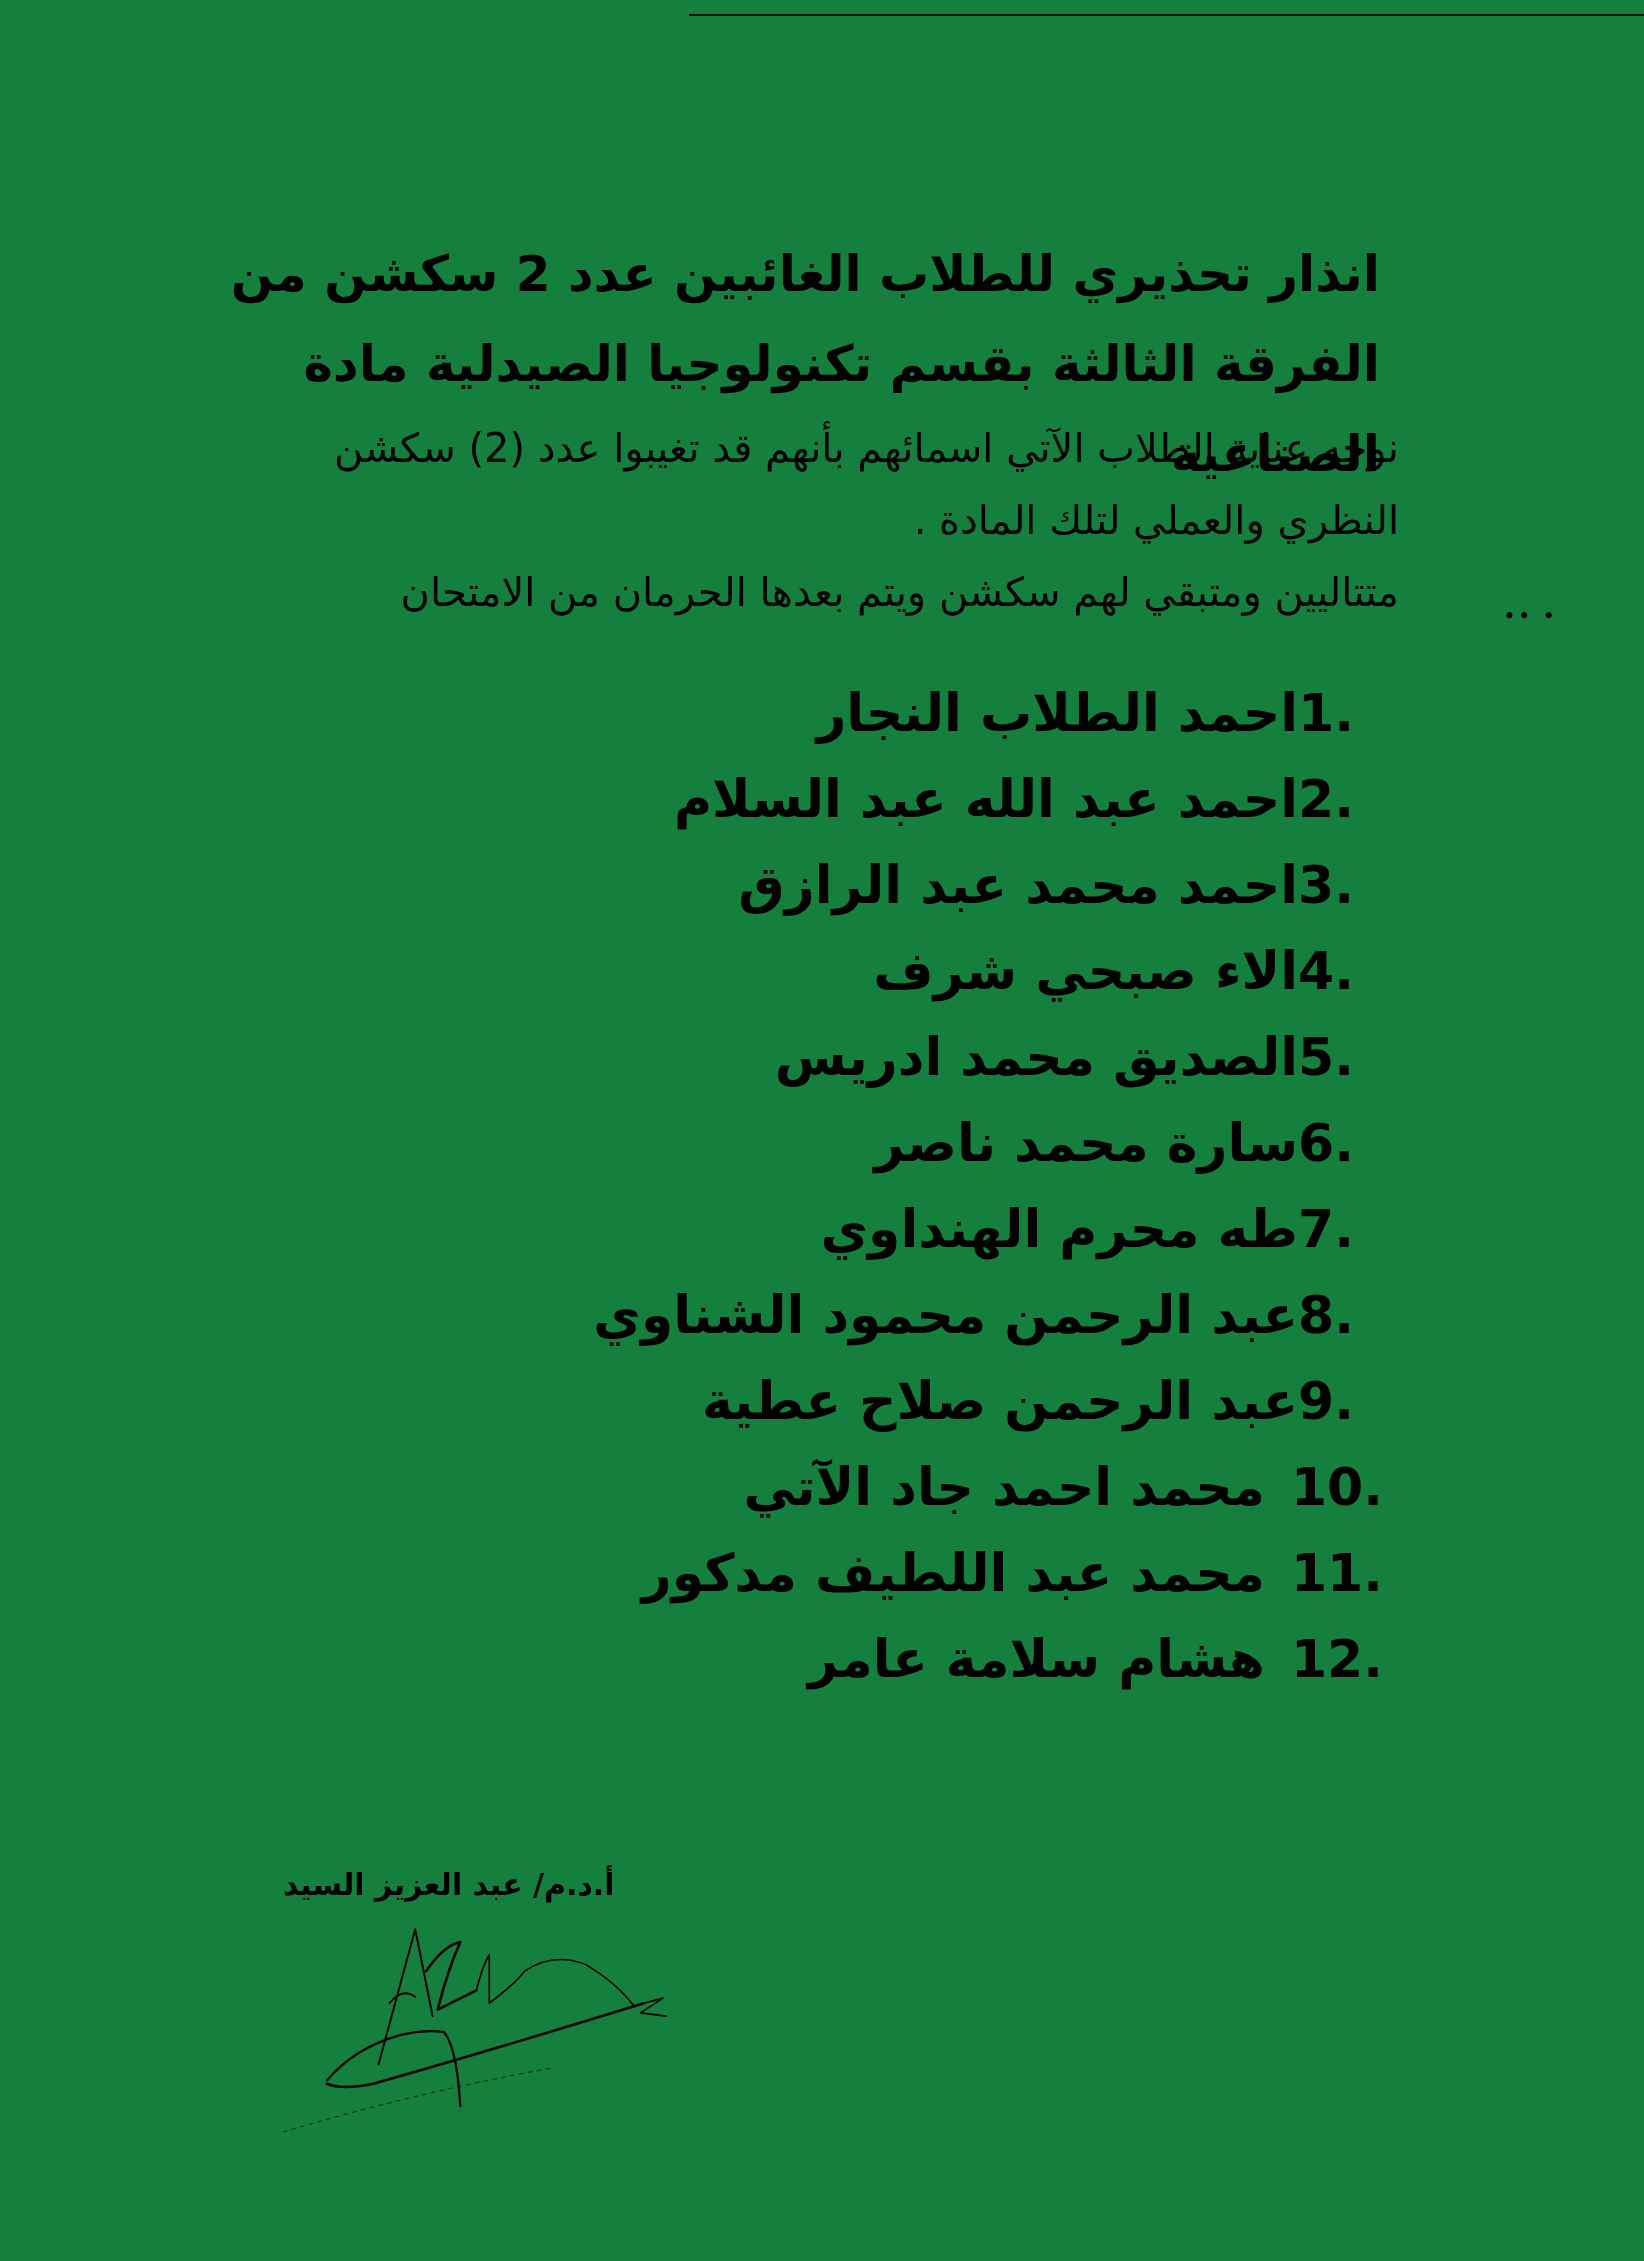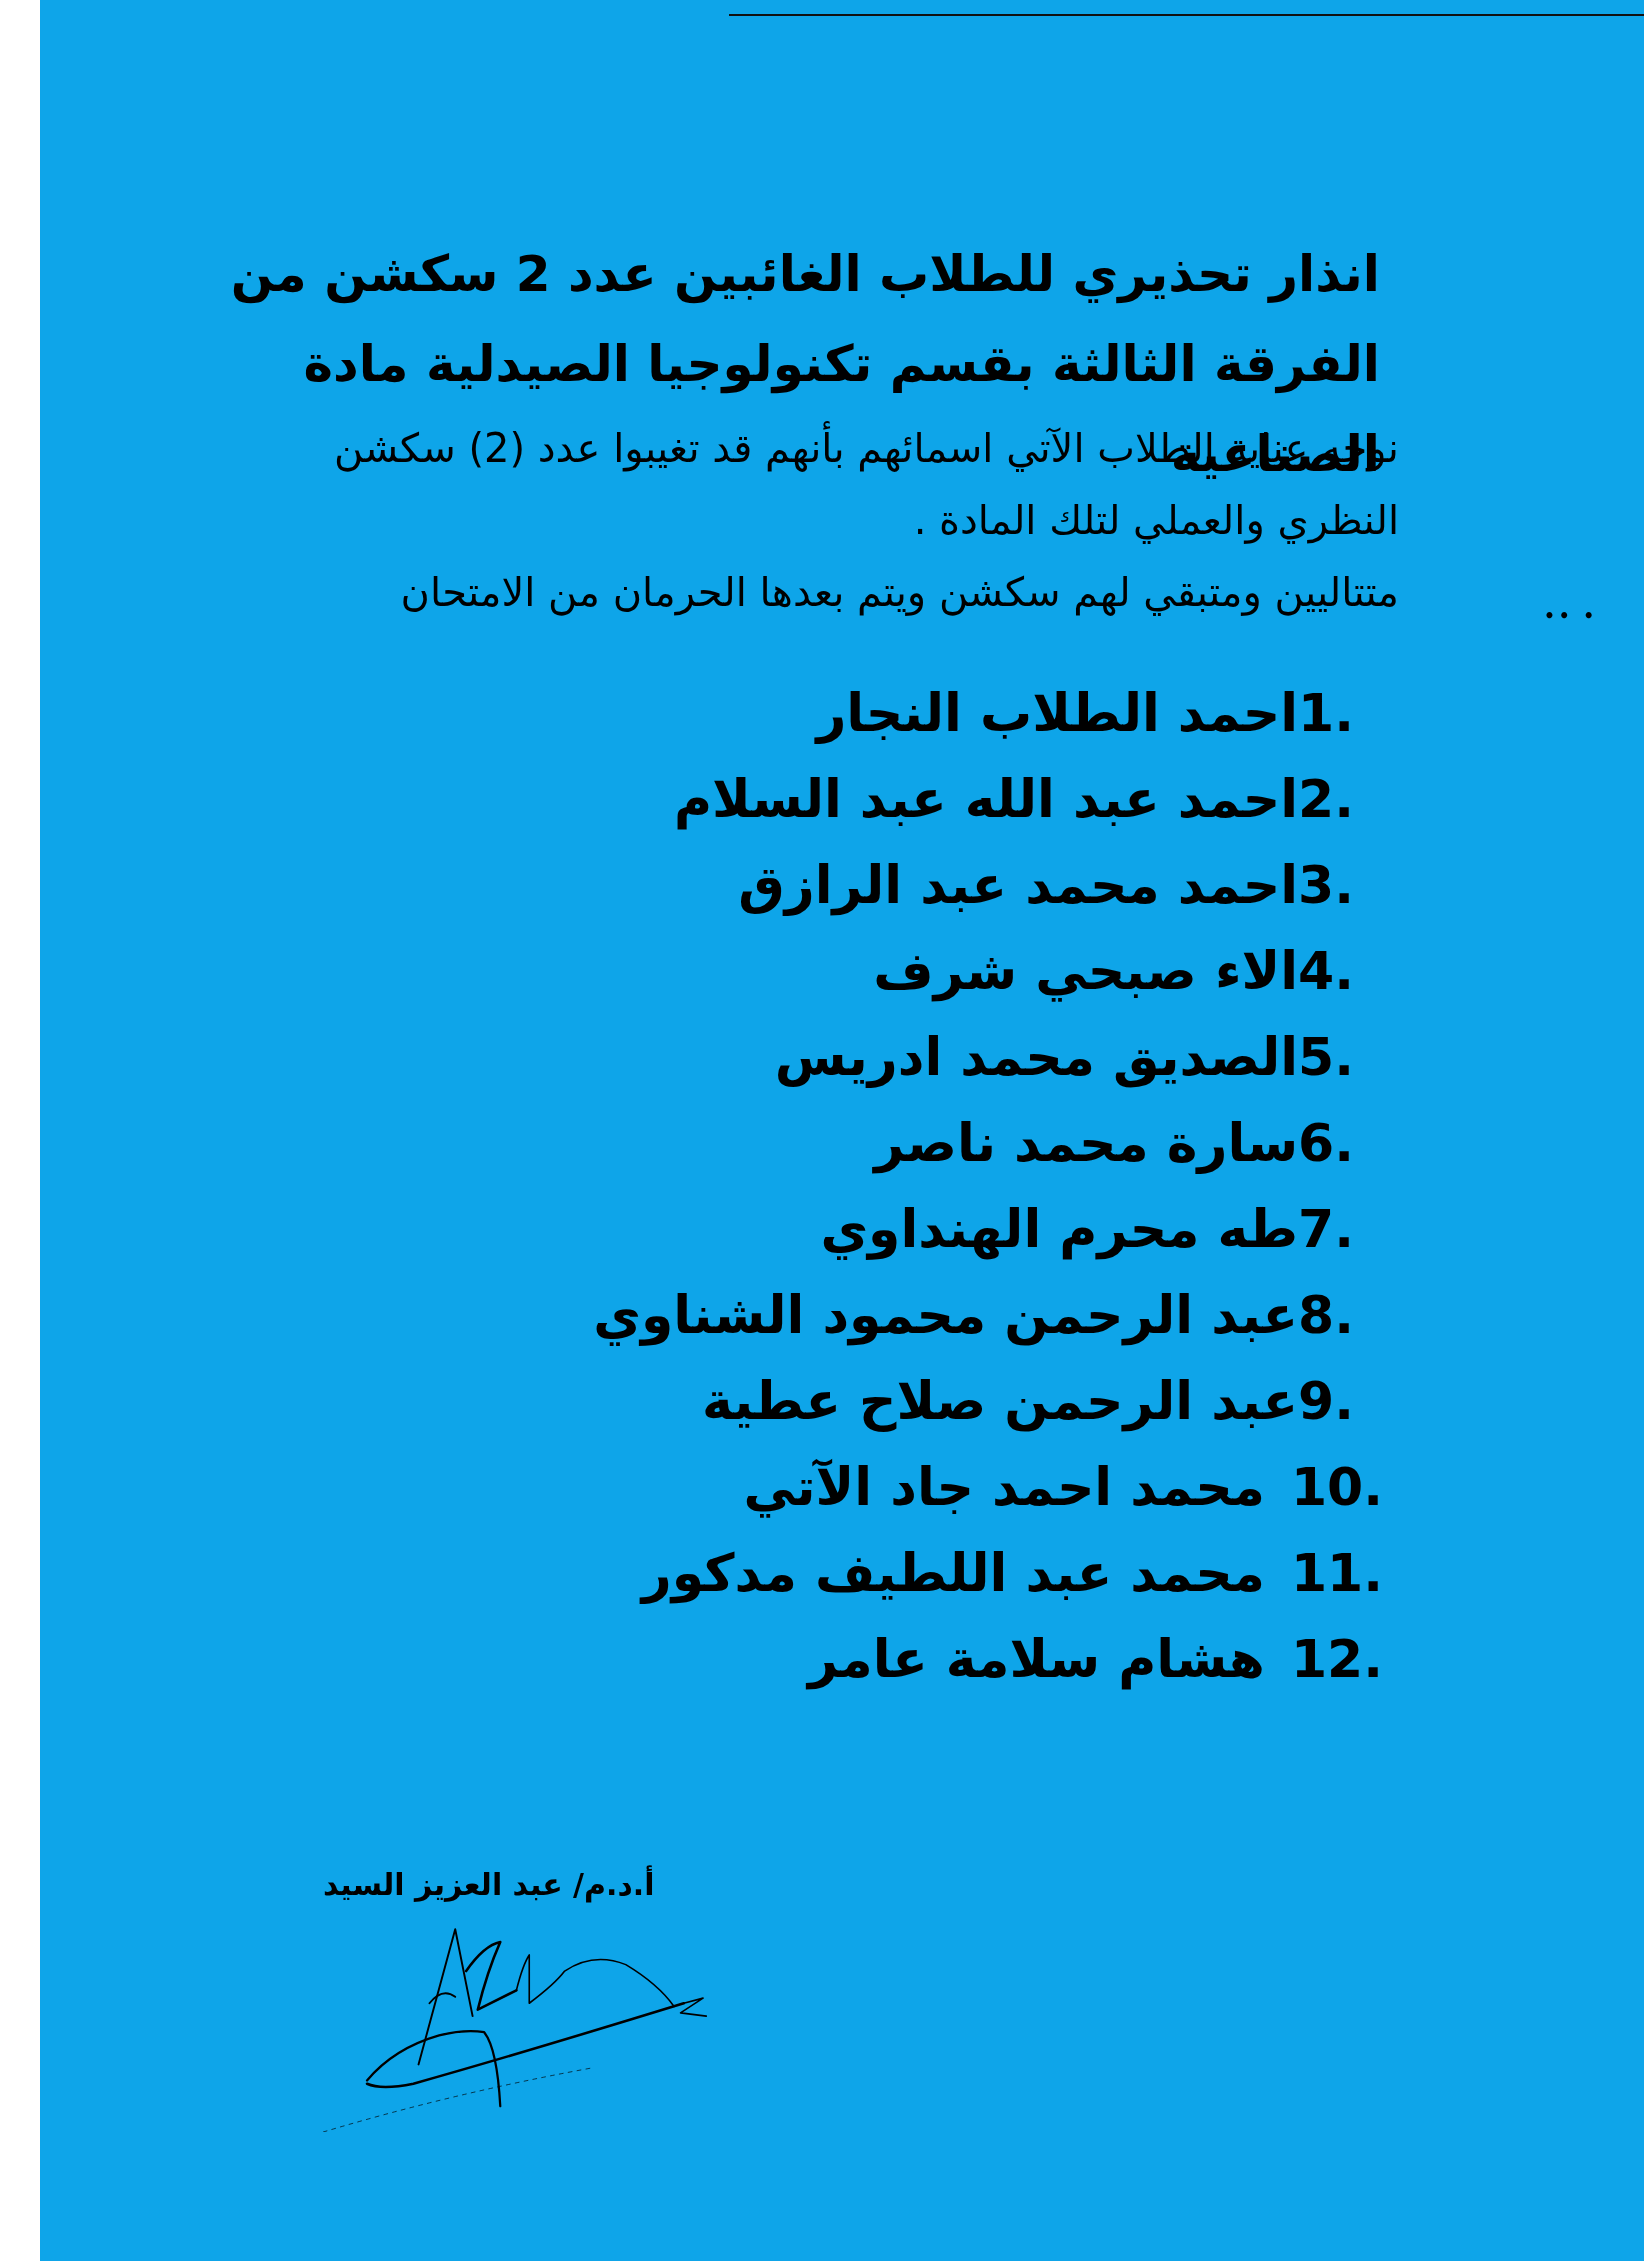--- a/index.html
+++ b/index.html
@@ -11,22 +11,21 @@
       width: 1644px;
       height: 2261px;
       position: relative;
       overflow: hidden;
       color: #000000;
       font-family: "DejaVu Sans", "Liberation Sans", sans-serif;
     }
     .page {
       position: absolute;
       inset: 0;
-      background: #0ea5e9;
-      margin-left: 40px;
+      background: #15803d;
     }
     .top-rule {
       position: absolute;
       left: 689px;
       top: 14px;
       width: 955px;
       height: 1.9px;
       background: #111;
     }
     .title {

